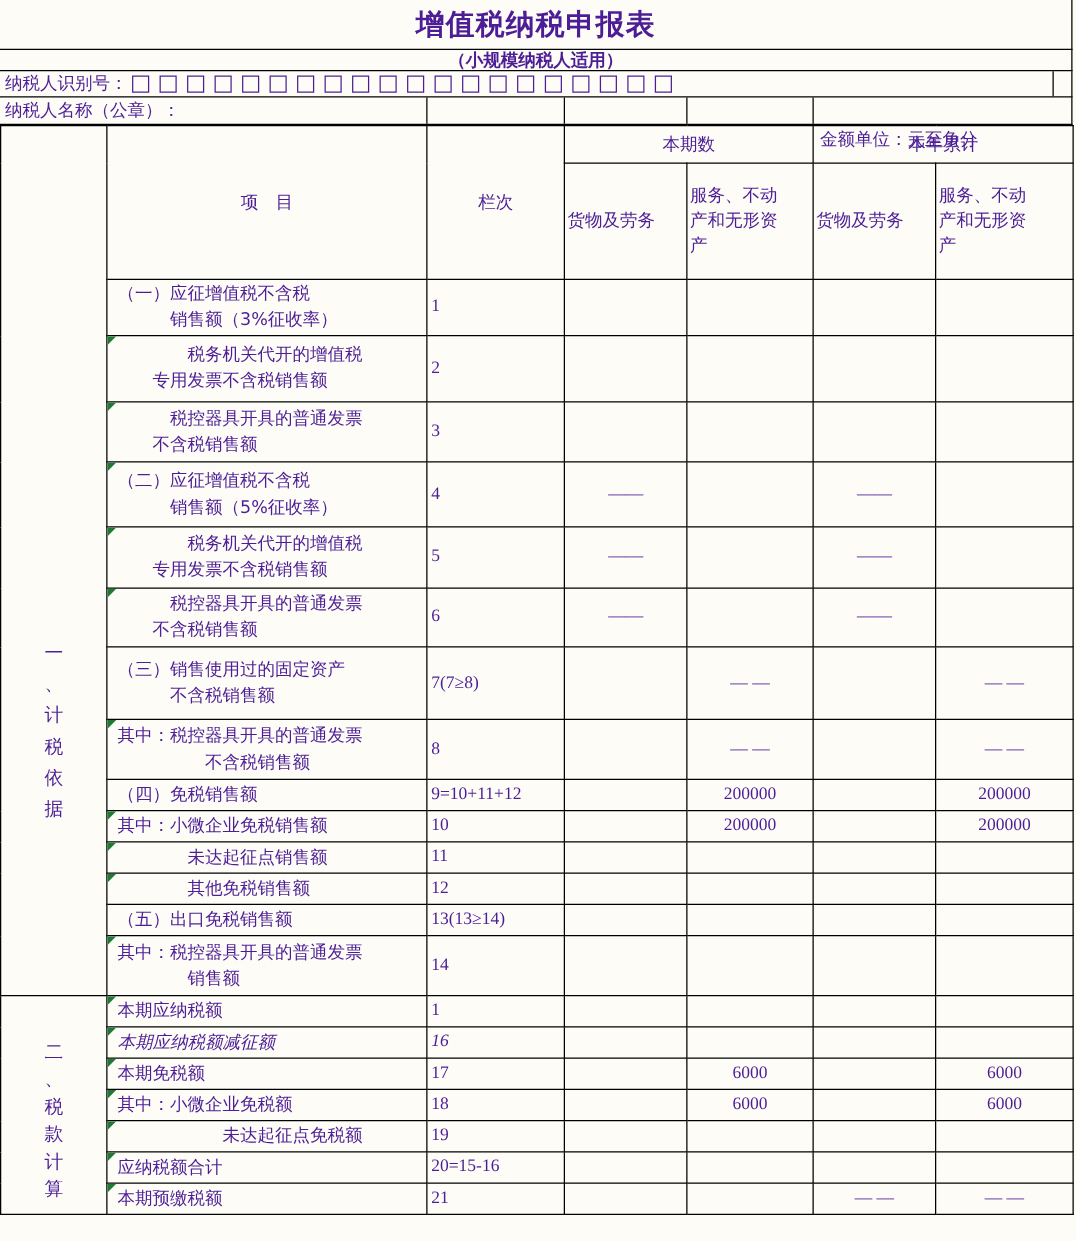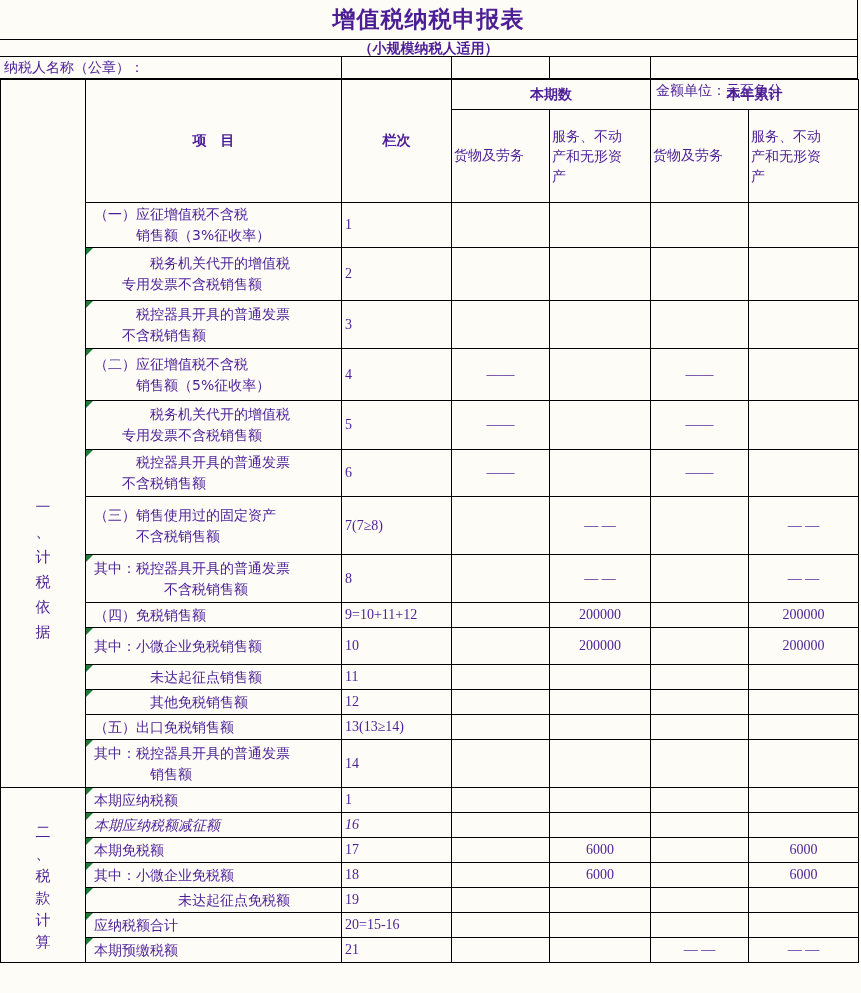--- a/index.html
+++ b/index.html
@@ -24,21 +24,21 @@
   .period-row { height: 22px; display: flex; align-items: center; padding-left: 4px; font-size: 14px; border-bottom: none; }
   .vline { position: absolute; top: 0; width: 1px; height: 100%; background: #000; }
   .abslab { position: absolute; top: 0; height: 100%; display: flex; align-items: center; font-size: 14px; margin-top: 23px; }
 
   table.decl { table-layout: fixed; border-collapse: collapse; width: 858px; }
   table.decl td { border: 1px solid #000; overflow: hidden; vertical-align: middle; font-size: 14px; }
   td.sec { border-left: none; vertical-align: top; }
   .vlab { width: 100%; text-align: center; white-space: pre-line; font-size: 15px; }
   .vlab1 { margin-top: 273px; line-height: 25px; }
   .vlab2 { margin-top: 24px;  line-height: 22px; }
-  td.hc { text-align: center; font-weight: bold; }
+  td.hc { text-align: center; }
   td.sub { text-align: left; padding-left: 2px; vertical-align: middle; }
   td.pre { white-space: pre-line; line-height: 20px; }
   td.item { text-align: left; padding: 1px 2px 1px 8px; white-space: pre-line; line-height: 21px; position: relative; }
   td.cno  { text-align: left; padding-left: 3px; font-family: "Liberation Serif", "DejaVu Serif", serif; font-size: 14px; }
   td.val  { text-align: center; font-family: "Liberation Serif", "DejaVu Serif", serif; font-size: 15px; }
   i.tri { position: absolute; top: 0; left: 0; width: 0; height: 0;
           border-top: 7px solid #1e7b34; border-right: 7px solid transparent; }
 </style>
 </head>
 <body>
@@ -47,20 +47,25 @@
   <div class="top-block">
 
     <div class="trow title-row">
       <span class="t">增值税纳税申报表</span>
     </div>
 
     <div class="trow subtitle-row">
       <span class="t">（小规模纳税人适用）</span>
     </div>
 
+    <div class="trow id-row">
+      <span>纳税人识别号：</span>
+      <span class="boxes">□□□□□□□□□□□□□□□□□□□□</span>
+      <i class="vline" style="left:842px"></i>
+    </div>
 
     <div class="trow name-row">
       <span>纳税人名称（公章）：</span>
       <i class="vline" style="left:341px"></i>
       <i class="vline" style="left:451px"></i>
       <i class="vline" style="left:549px"></i>
       <i class="vline" style="left:650px"></i>
       <span class="abslab" style="left:656px">金额单位：元至角分</span>
     </div>
 
@@ -174,21 +179,21 @@
           <td class="val">— —</td>
         </tr>
         <tr style="height: 25px;">
           <td class="item">（四）免税销售额</td>
           <td class="cno">9=10+11+12</td>
           <td class="val"></td>
           <td class="val">200000</td>
           <td class="val"></td>
           <td class="val">200000</td>
         </tr>
-        <tr style="height: 37px;">
+        <tr style="height: 25px;">
           <td class="item">其中：小微企业免税销售额<i class="tri" style="border-top-color: rgb(30, 123, 52);"></i></td>
           <td class="cno">10</td>
           <td class="val"></td>
           <td class="val">200000</td>
           <td class="val"></td>
           <td class="val">200000</td>
         </tr>
         <tr style="height: 25px;">
           <td class="item">　　　　未达起征点销售额<i class="tri" style="border-top-color: rgb(30, 123, 52);"></i></td>
           <td class="cno">11</td>

